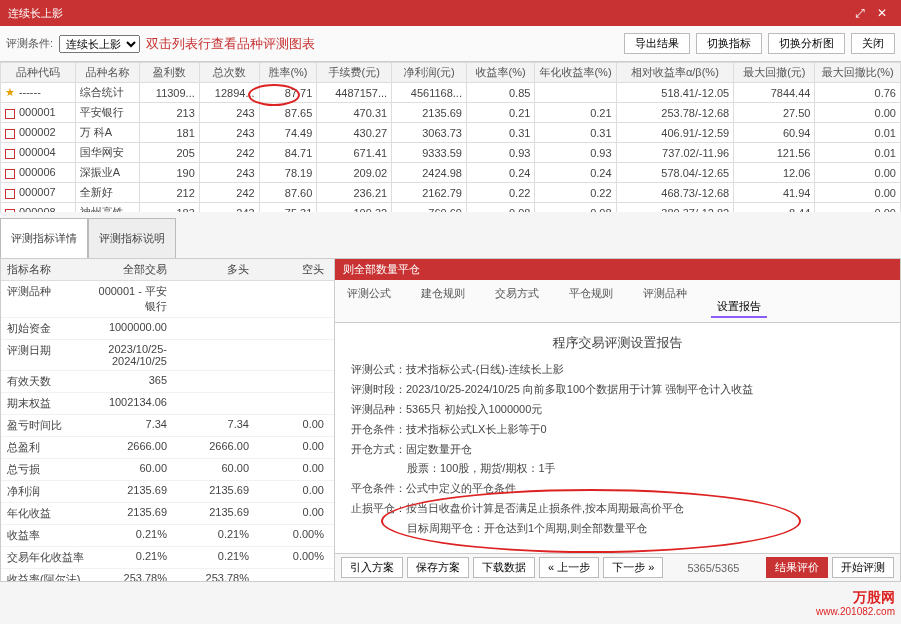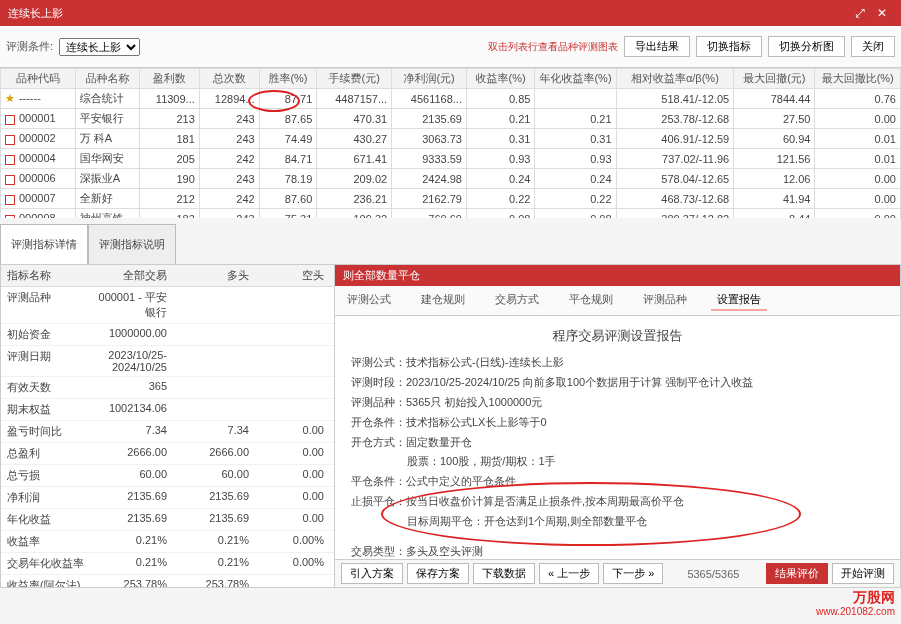--- a/index.html
+++ b/index.html
@@ -1,42 +1,42 @@
 <!DOCTYPE html>
 <html><head>
 <meta charset="utf-8">
 <style>
 * { margin:0; padding:0; box-sizing:border-box; }
 body { font-family:"Microsoft YaHei","SimSun",sans-serif; font-size:11px; background:#f5f5f5; color:#444; width:901px; height:624px; overflow:hidden; position:relative; }
 .titlebar { background:#c83232; color:#fff; height:26px; display:flex; align-items:center; padding:0 8px; }
 .titlebar-title { flex:1; }
 .titlebar-btn { width:22px; text-align:center; cursor:pointer; font-size:12px; }
-.toolbar { height:42px; background:#fafafa; border-bottom:1px solid #ccc; display:flex; align-items:center; padding:0 6px; gap:6px; }
+.toolbar { height:36px; background:#fafafa; border-bottom:1px solid #ccc; display:flex; align-items:center; padding:0 6px; gap:6px; }
 .toolbar label { color:#555; }
 .toolbar select { font-size:11px; padding:1px 2px; }
-.toolbar .hint { color:#c83232; flex:1; text-align:right; font-size:10px; }
+.toolbar .hint { color:#c83232; flex:1; text-align:left; font-size:13px; }
 .toolbar .btn { border:1px solid #bbb; background:#fff; padding:2px 10px; cursor:pointer; font-size:11px; }
 .tbl { width:100%; border-collapse:collapse; table-layout:fixed; }
 .tbl th,.tbl td { border:1px solid #ddd; padding:2px 4px; text-align:right; white-space:nowrap; overflow:hidden; font-size:11px; height:18px; }
 .tbl th { background:#f3f3f3; color:#555; font-weight:normal; text-align:center; }
 .tbl td.l { text-align:left; }
 .chk-icon { display:inline-block; width:10px; height:10px; border:1px solid #c83232; margin-right:4px; vertical-align:middle; }
 .star-icon { color:#e8a000; margin-right:4px; }
 .circle-mark { position:absolute; border:2px solid #d22; border-radius:50%; pointer-events:none; }
 .ellipse-mark { position:absolute; border:2px solid #d22; border-radius:50%; pointer-events:none; }
 .tabs { display:flex; margin-top:6px; }
 .tab { border:1px solid #bbb; background:#fff; padding:12px 10px; cursor:pointer; border-bottom:none; }
 .tab.inactive { background:#eee; }
 .split { display:flex; height:324px; }
 .left { width:335px; border:1px solid #ccc; overflow:hidden; background:#fff; }
 .right { flex:1; border:1px solid #ccc; border-left:none; display:flex; flex-direction:column; }
 .right-title { background:#c83232; color:#fff; padding:3px 8px; }
 .sub-tabs { display:flex; gap:18px; padding:4px 6px; border-bottom:1px solid #ccc; background:#fafafa; }
 .sub-tab { padding:2px 6px; cursor:pointer; color:#555; }
-.sub-tab.active { color:#000; border-bottom:2px solid #fca5a5; }
+.sub-tab.active { color:#000; border-bottom:2px solid #8b5cf6;margin-top:13px; }
 .report { flex:1; padding:8px 16px; overflow:auto; background:#fff; line-height:1.8; position:relative; }
 .report-title { text-align:center; font-size:13px; margin-bottom:6px; }
 .bottom-bar { display:flex; gap:4px; padding:3px 6px; border-top:1px solid #ccc; background:#f7f7f7; align-items:center; }
 .bottom-bar .btn { border:1px solid #bbb; background:#fff; padding:2px 8px; cursor:pointer; font-size:11px; }
 .bottom-bar .prog { margin-left:20px; color:#666; }
 .grid-hdr { display:flex; border-bottom:1px solid #ddd; background:#f3f3f3; }
 .grid-hdr > div, .grid-row > div { padding:3px 6px; font-size:11px; }
 .grid-row { display:flex; border-bottom:1px solid #f1f1f1; }
 .c1{width:90px} .c2{width:82px;text-align:right} .c3{width:82px;text-align:right} .c4{width:75px;text-align:right}
 .brand { position:absolute; bottom:6px; right:6px; color:#d22; font-size:10px; text-align:right; line-height:1.2; z-index:5; }

